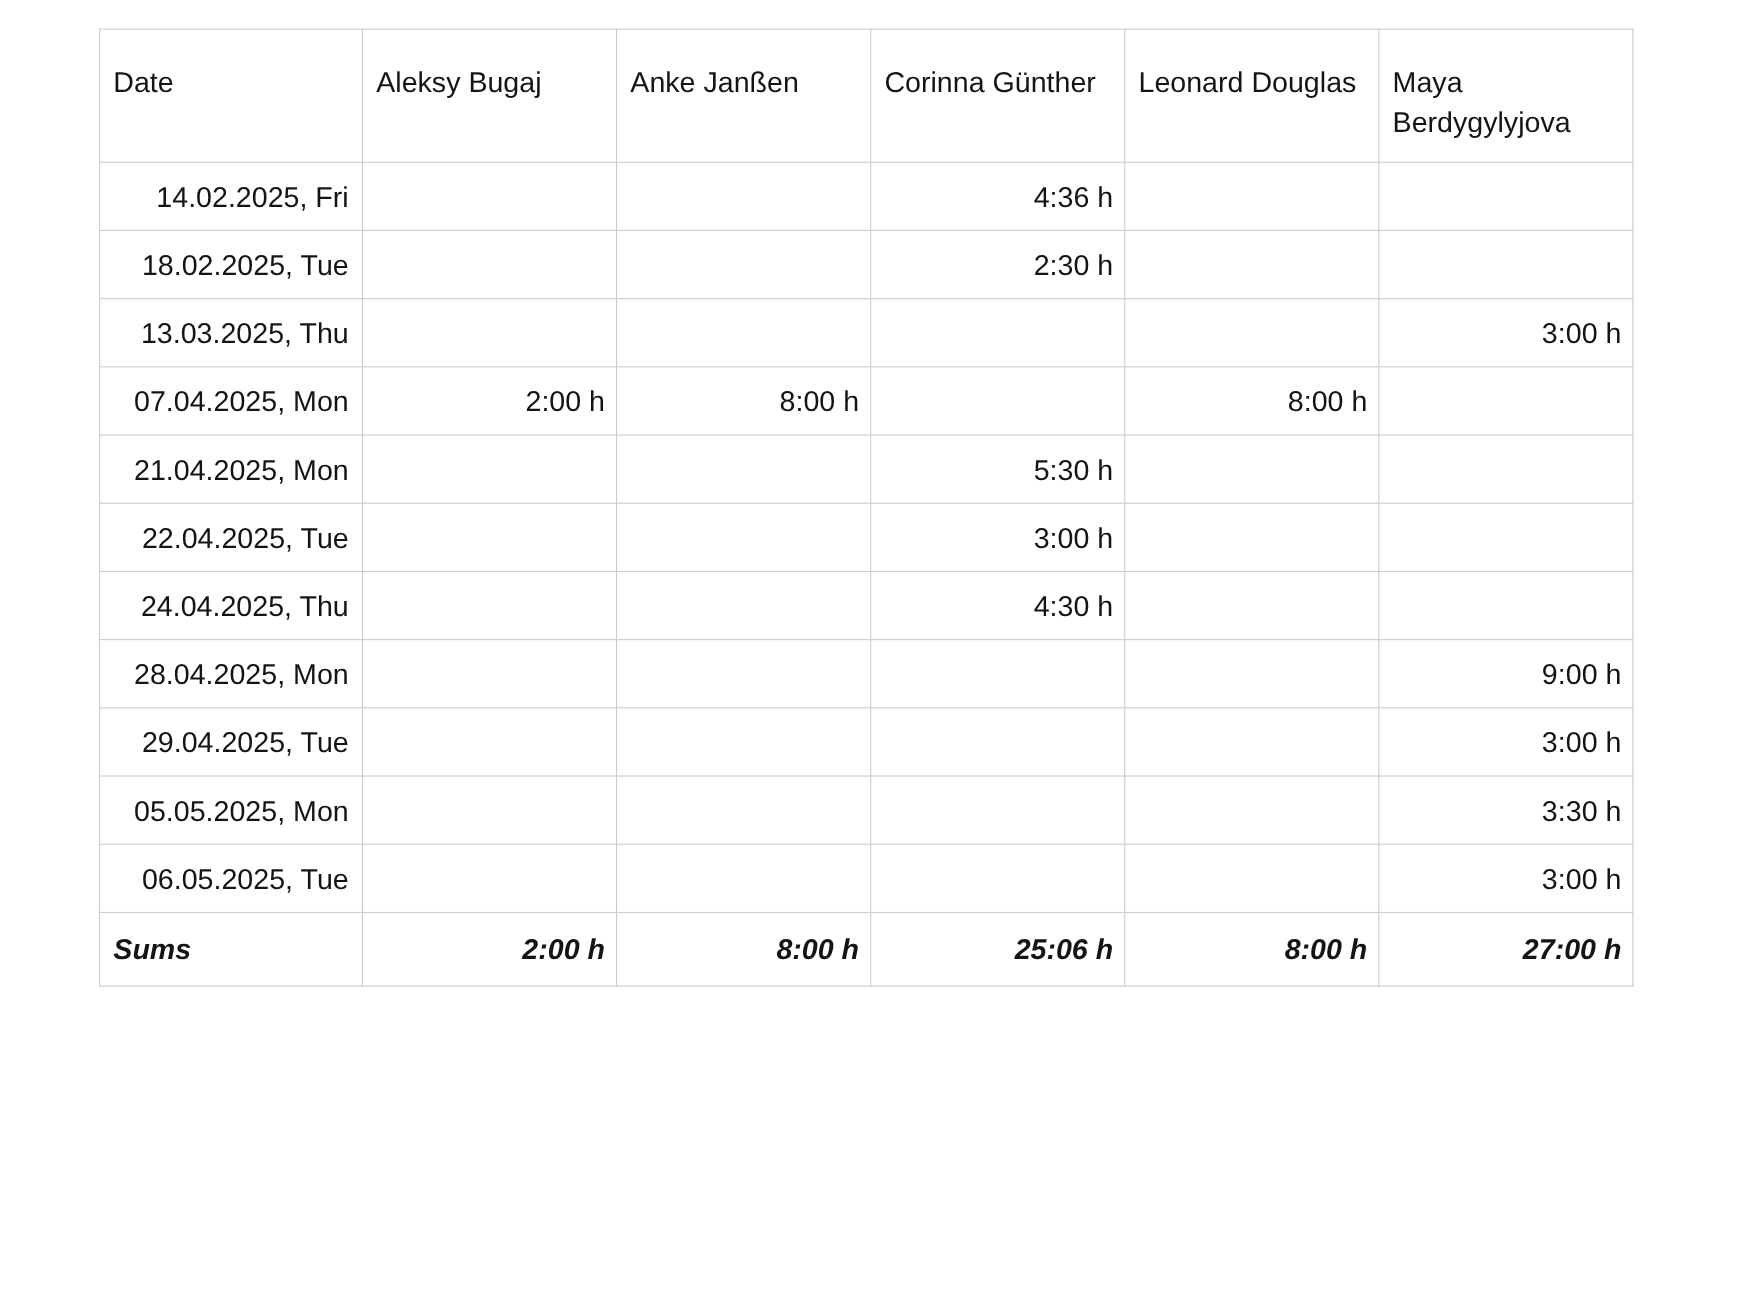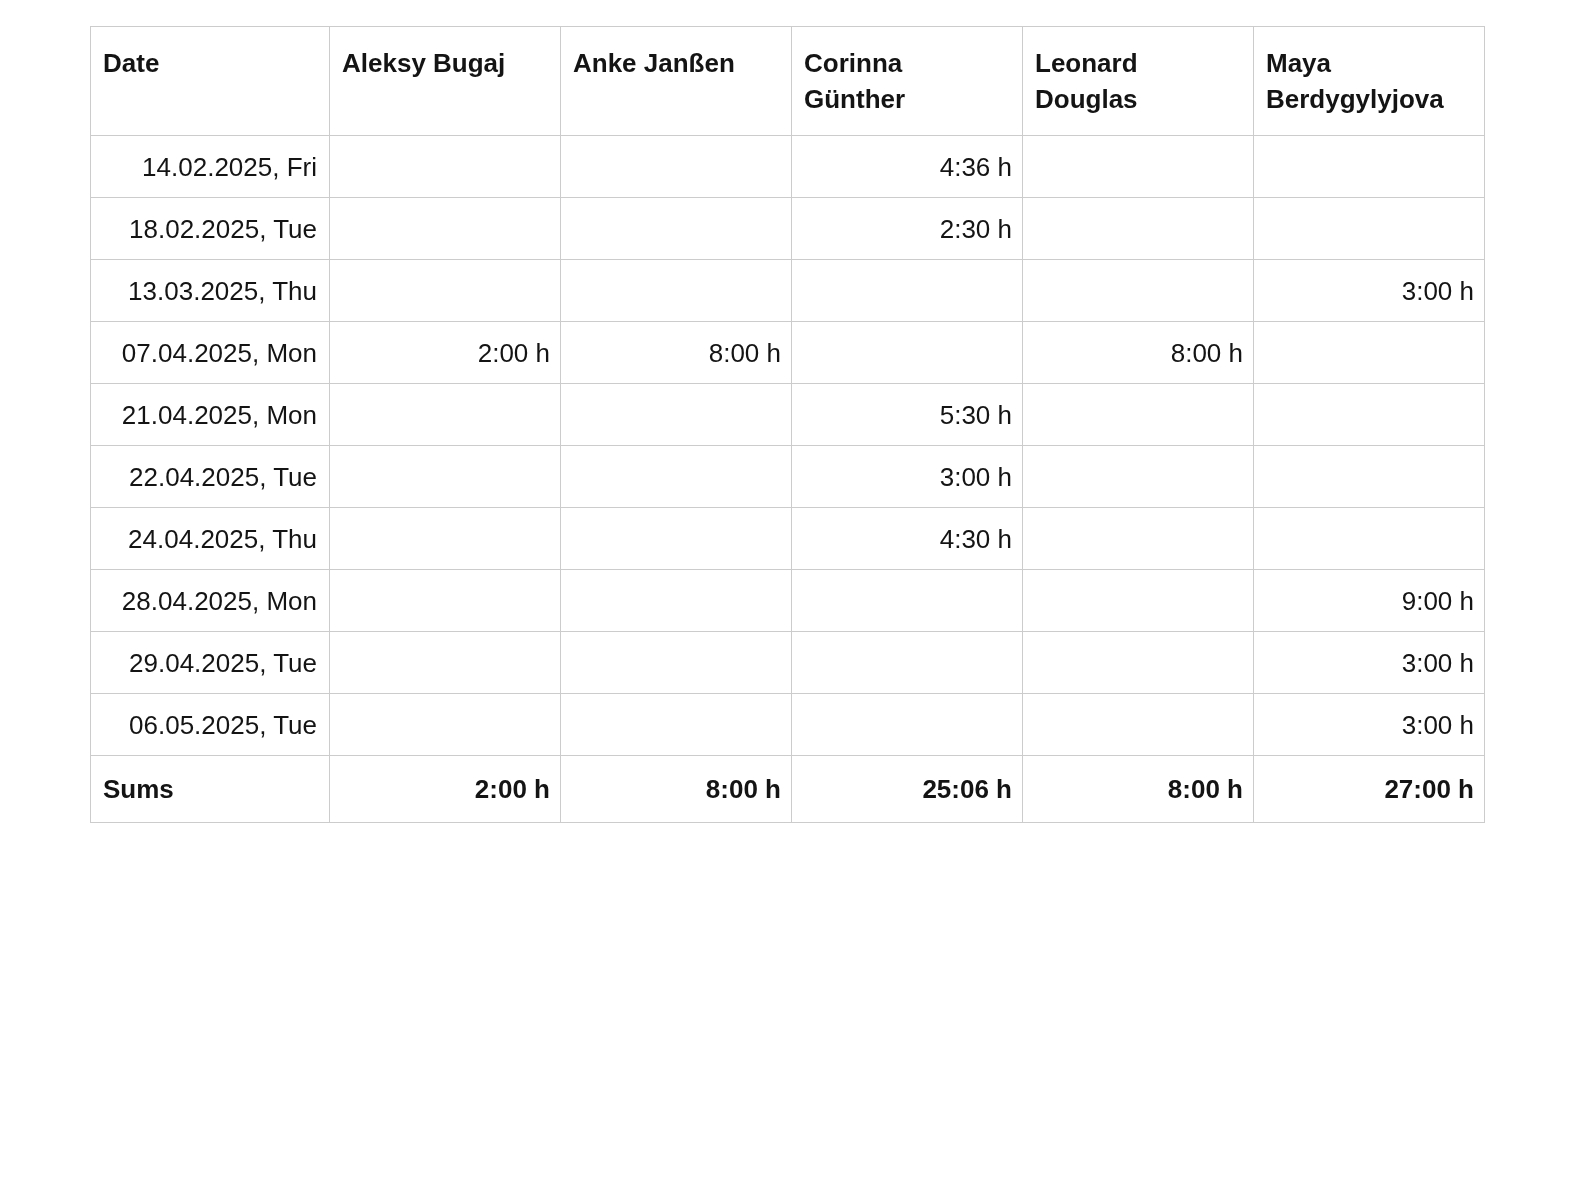--- a/index.html
+++ b/index.html
@@ -33,42 +33,43 @@
   table.hours-table th,
   table.hours-table td {
     border: 1px solid #cccccc;
     background: #ffffff;
     overflow: hidden;
   }
   
   table.hours-table thead th {
     text-align: left;
     vertical-align: top;
-    font-weight: 700;
-    padding: 18px 12px 18px 12px;
+    font-weight: 400;
+    padding: 30px 12px 18px 12px;
     height: 101px;
     line-height: 36px;
   }
   
   table.hours-table tbody td {
     height: 62px;
     vertical-align: middle;
     padding: 8px 12px;
     line-height: 32px;
   }
   table.hours-table tbody td.date-cell { text-align: right; }
   table.hours-table tbody td.hours-cell { text-align: right; padding-right: 10px; }
   
   table.hours-table tfoot th,
   table.hours-table tfoot td {
     height: 67px;
     vertical-align: middle;
     font-weight: 700;
     padding: 8px 12px;
     line-height: 32px;
+    font-style: italic;
   }
   table.hours-table tfoot th { text-align: left; }
   table.hours-table tfoot td { text-align: right; padding-right: 10px; }
 </style>
 </head>
 <body>
 
 <div class="page">
 
   <table class="hours-table">
@@ -157,20 +158,28 @@
         </tr>
         <tr>
           <td class="date-cell">29.04.2025, Tue</td>
           <td class="hours-cell"></td>
           <td class="hours-cell"></td>
           <td class="hours-cell"></td>
           <td class="hours-cell"></td>
           <td class="hours-cell">3:00 h</td>
         </tr>
         <tr>
+          <td class="date-cell">05.05.2025, Mon</td>
+          <td class="hours-cell"></td>
+          <td class="hours-cell"></td>
+          <td class="hours-cell"></td>
+          <td class="hours-cell"></td>
+          <td class="hours-cell">3:30 h</td>
+        </tr>
+        <tr>
           <td class="date-cell">06.05.2025, Tue</td>
           <td class="hours-cell"></td>
           <td class="hours-cell"></td>
           <td class="hours-cell"></td>
           <td class="hours-cell"></td>
           <td class="hours-cell">3:00 h</td>
         </tr>
       </tbody>
     <tfoot>
       <tr>

